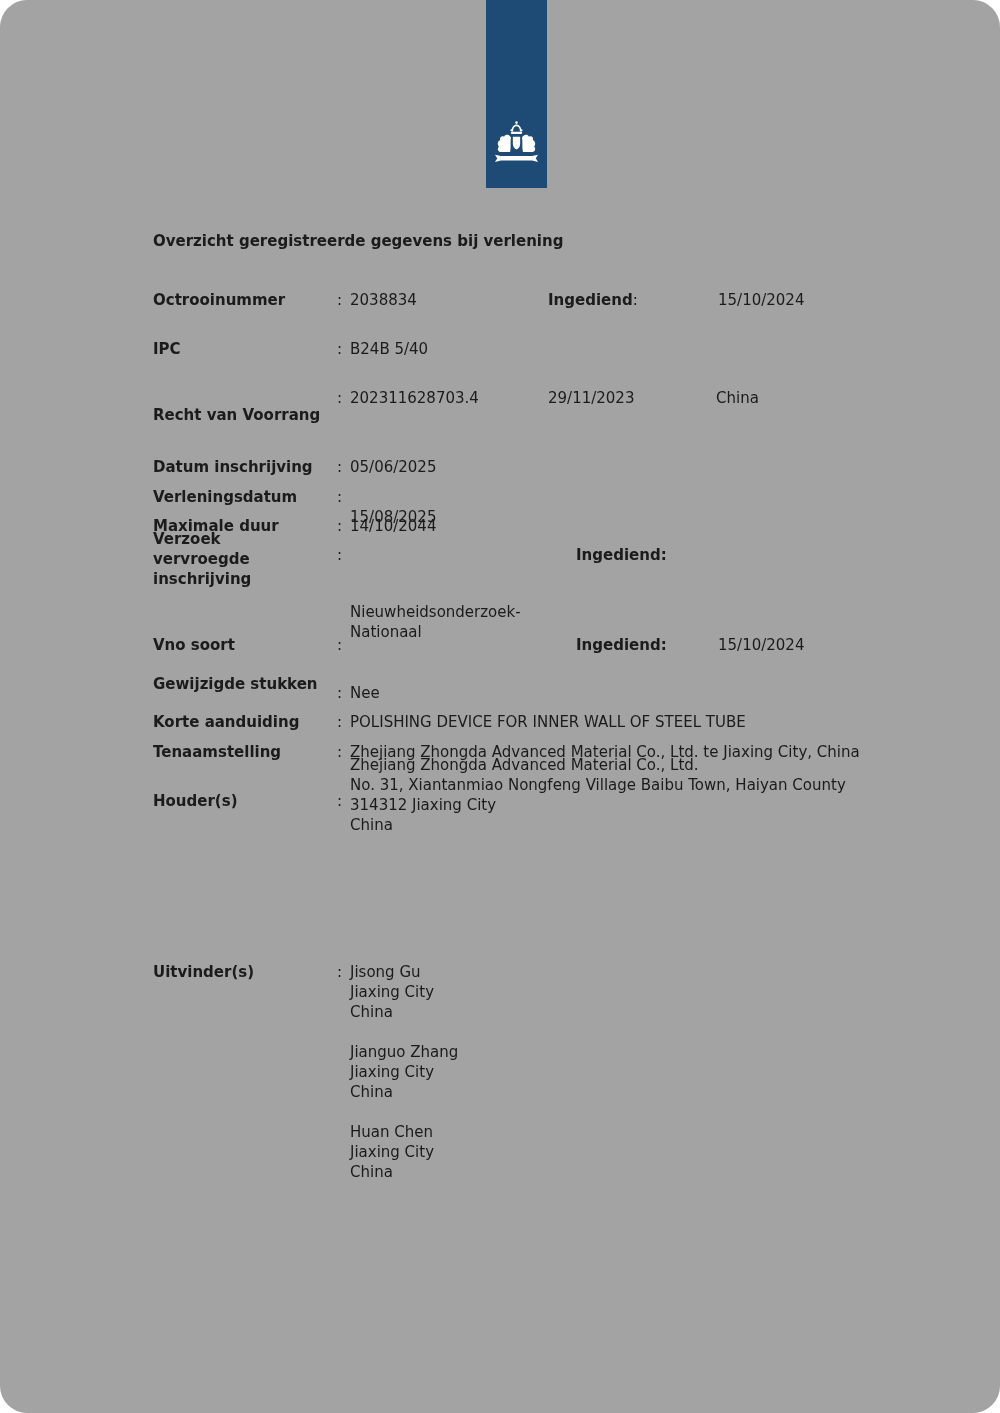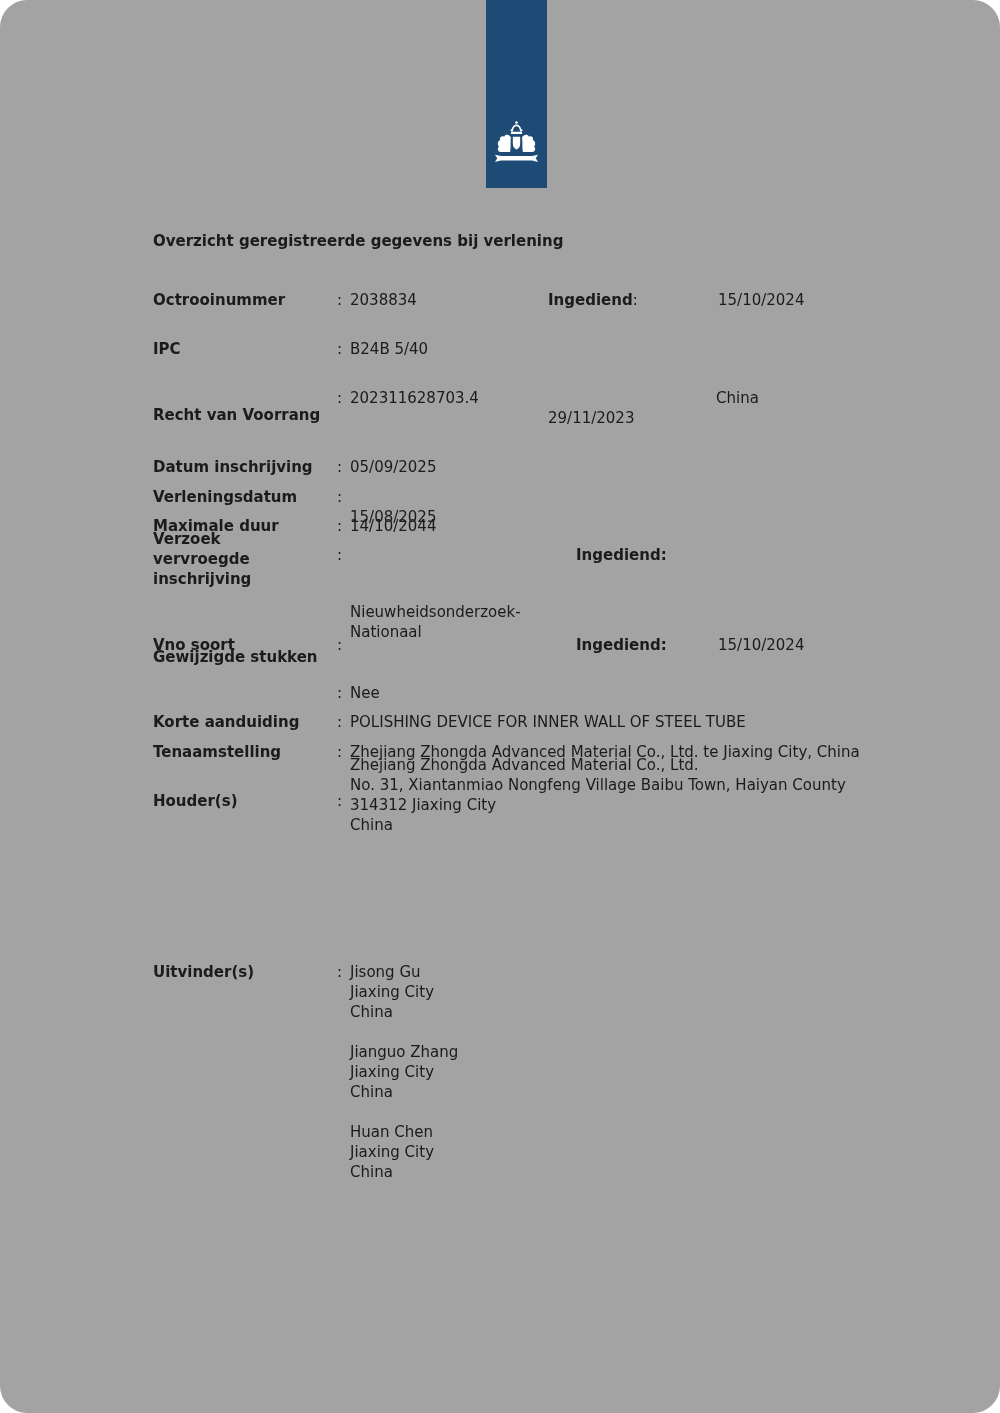--- a/index.html
+++ b/index.html
@@ -84,26 +84,26 @@
   <div class="t c4" style="top:290px"><span class="b">Ingediend</span><span>:</span></div>
   <div class="t c5" style="top:290px">15/10/2024</div>
 
   <div class="t b c1" style="top:339px">IPC</div>
   <div class="t c2" style="top:339px">:</div>
   <div class="t c3" style="top:339px">B24B 5/40</div>
 
   <div class="t b c1" style="top:405px">Recht van Voorrang</div>
   <div class="t c2" style="top:388px">:</div>
   <div class="t c3" style="top:388px">202311628703.4</div>
-  <div class="t c4" style="top:408px">29/11/2023</div>
+  <div class="t c4" style="top:388px">29/11/2023</div>
   <div class="t c7" style="top:388px">China</div>
 
   <div class="t b c1" style="top:457px">Datum inschrijving</div>
   <div class="t c2" style="top:457px">:</div>
-  <div class="t c3" style="top:457px">05/09/2025</div>
+  <div class="t c3" style="top:457px">05/06/2025</div>
 
   <div class="t b c1" style="top:487px">Verleningsdatum</div>
   <div class="t c2" style="top:487px">:</div>
   <div class="t c3" style="top:507px">15/08/2025</div>
 
   <div class="t b c1" style="top:516px">Maximale duur</div>
   <div class="t c2" style="top:516px">:</div>
   <div class="t c3" style="top:516px">14/10/2044</div>
 
   <div class="t b c1 block" style="top:529px">
@@ -116,21 +116,21 @@
 
   <div class="t b c1" style="top:635px">Vno soort</div>
   <div class="t c2" style="top:635px">:</div>
   <div class="t c3 block" style="top:602px">
     <div class="line">Nieuwheidsonderzoek-</div>
     <div class="line">Nationaal</div>
   </div>
   <div class="t b c6" style="top:635px">Ingediend:</div>
   <div class="t c5" style="top:635px">15/10/2024</div>
 
-  <div class="t b c1" style="top:647px">Gewijzigde stukken</div>
+  <div class="t b c1" style="top:674px">Gewijzigde stukken</div>
   <div class="t c2" style="top:683px">:</div>
   <div class="t c3" style="top:683px">Nee</div>
 
   <div class="t b c1" style="top:712px">Korte aanduiding</div>
   <div class="t c2" style="top:712px">:</div>
   <div class="t c3" style="top:712px">POLISHING DEVICE FOR INNER WALL OF STEEL TUBE</div>
 
   <div class="t b c1" style="top:742px">Tenaamstelling</div>
   <div class="t c2" style="top:742px">:</div>
   <div class="t c3" style="top:742px">Zhejiang Zhongda Advanced Material Co., Ltd. te Jiaxing City, China</div>

